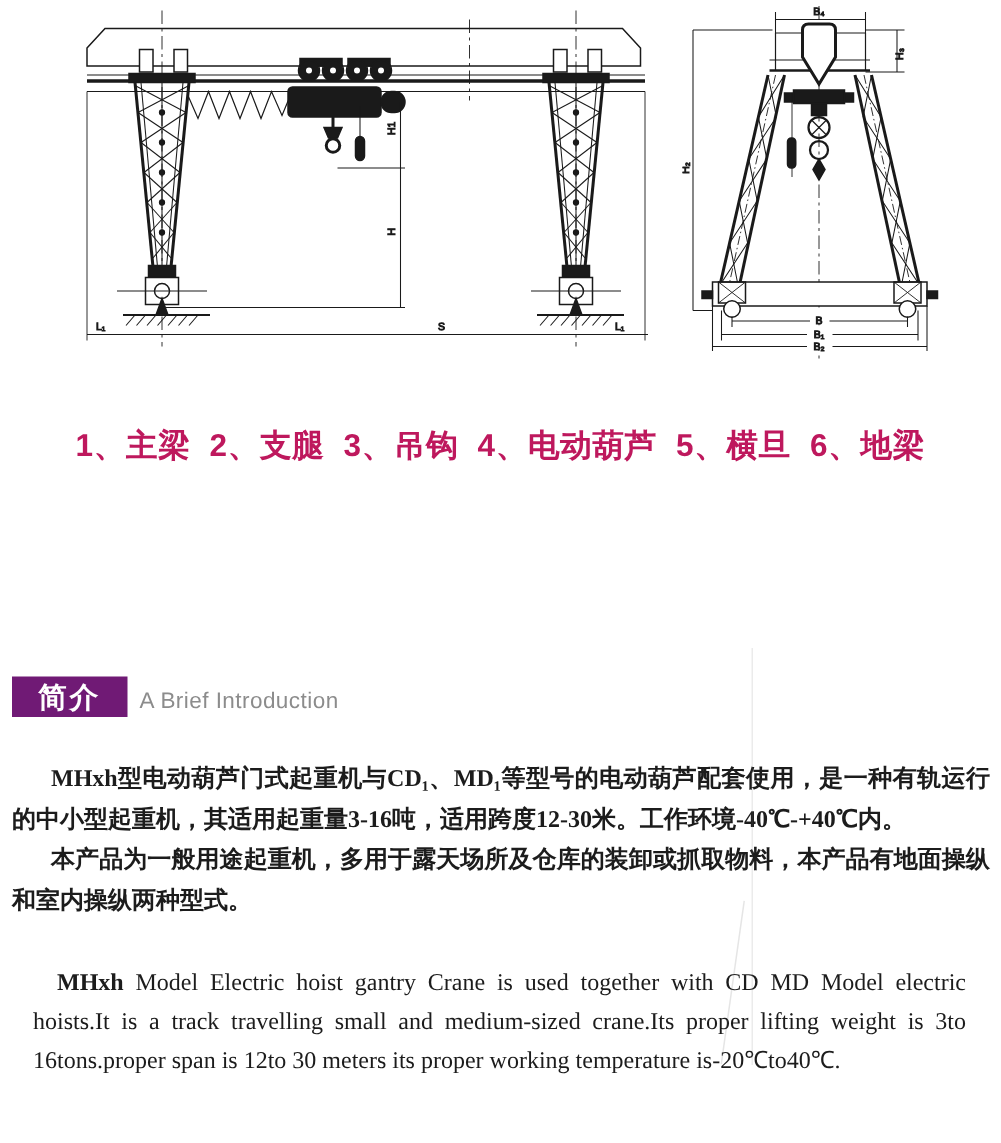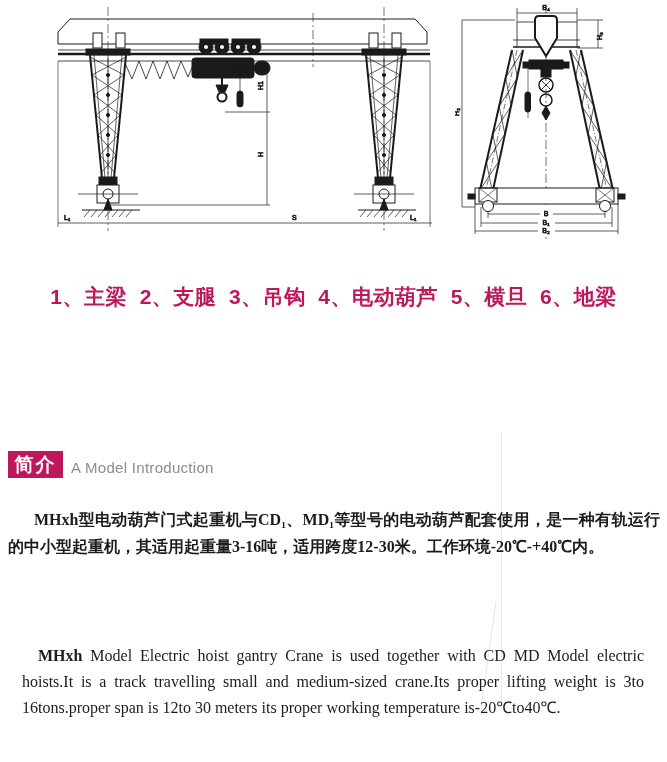--- a/index.html
+++ b/index.html
@@ -4,21 +4,21 @@
 <style>
   html,body{margin:0;padding:0;background:#ffffff;}
   body{position:relative;width:667px;height:762px;overflow:hidden;
        font-family:"Liberation Serif",serif;color:#1c1c1c;}
   svg{position:absolute;}
   svg text{font-family:"Liberation Sans",sans-serif;font-size:7px;fill:#1a1a1a;}
   .caption{position:absolute;top:283px;left:0;width:100%;text-align:center;
            font-family:"Liberation Sans",sans-serif;font-weight:bold;
            font-size:21px;color:#be185d;white-space:pre;letter-spacing:.5px;}
   .intro-head{position:absolute;top:451px;left:8px;display:flex;align-items:flex-end;gap:8px;}
-  .badge{width:55px;height:27px;background:#be185d;color:#ffffff;
+  .badge{width:77px;height:27px;background:#701a75;color:#ffffff;
          font-family:"Liberation Sans",sans-serif;font-size:19px;font-weight:600;
          display:flex;align-items:center;justify-content:center;letter-spacing:2px;}
   .intro-title{font-family:"Liberation Sans",sans-serif;font-size:15px;color:#8c8c8c;
                padding-bottom:2px;letter-spacing:.3px;}
   .zh-block{position:absolute;top:506px;left:8px;width:652px;
             font-weight:bold;font-size:16px;line-height:27px;text-align:justify;}
   .zh-block p{margin:0;text-indent:26px;}
   .en-block{position:absolute;top:629px;left:8px;width:650px;
             font-size:16px;line-height:26px;text-align:justify;}
   .en-block p{margin:14px;}
@@ -211,25 +211,26 @@
     <text x="91" y="216" text-anchor="middle">B</text>
     <text x="91" y="225" text-anchor="middle">B₁</text>
     <text x="91" y="233" text-anchor="middle">B₂</text>
   </g>
 </svg>
 
 <div class="caption">1、主梁  2、支腿  3、吊钩  4、电动葫芦  5、横旦  6、地梁</div>
 
 <div class="intro-head">
   <div class="badge">简介</div>
-  <div class="intro-title">A Model Introduction</div>
+  <div class="intro-title">A Brief Introduction</div>
 </div>
 
 <div class="zh-block">
-  <p>MHxh型电动葫芦门式起重机与CD₁、MD₁等型号的电动葫芦配套使用，是一种有轨运行的中小型起重机，其适用起重量3-16吨，适用跨度12-30米。工作环境-20℃-+40℃内。</p>
+  <p>MHxh型电动葫芦门式起重机与CD₁、MD₁等型号的电动葫芦配套使用，是一种有轨运行的中小型起重机，其适用起重量3-16吨，适用跨度12-30米。工作环境-40℃-+40℃内。</p>
+  <p>本产品为一般用途起重机，多用于露天场所及仓库的装卸或抓取物料，本产品有地面操纵和室内操纵两种型式。</p>
 </div>
 
 <div class="en-block">
   <p class="en-p1"><b>MHxh</b><span> Model Electric hoist gantry Crane is used together with CD MD Model electric hoists.It is a track travelling small and medium-sized crane.Its proper lifting weight is 3to 16tons.proper span is 12to 30 meters its proper working temperature is-20℃to40℃.</span></p>
 </div>
 
 <div class="crease-v"></div>
 <div class="crease-d"></div>
 
 </body></html>

